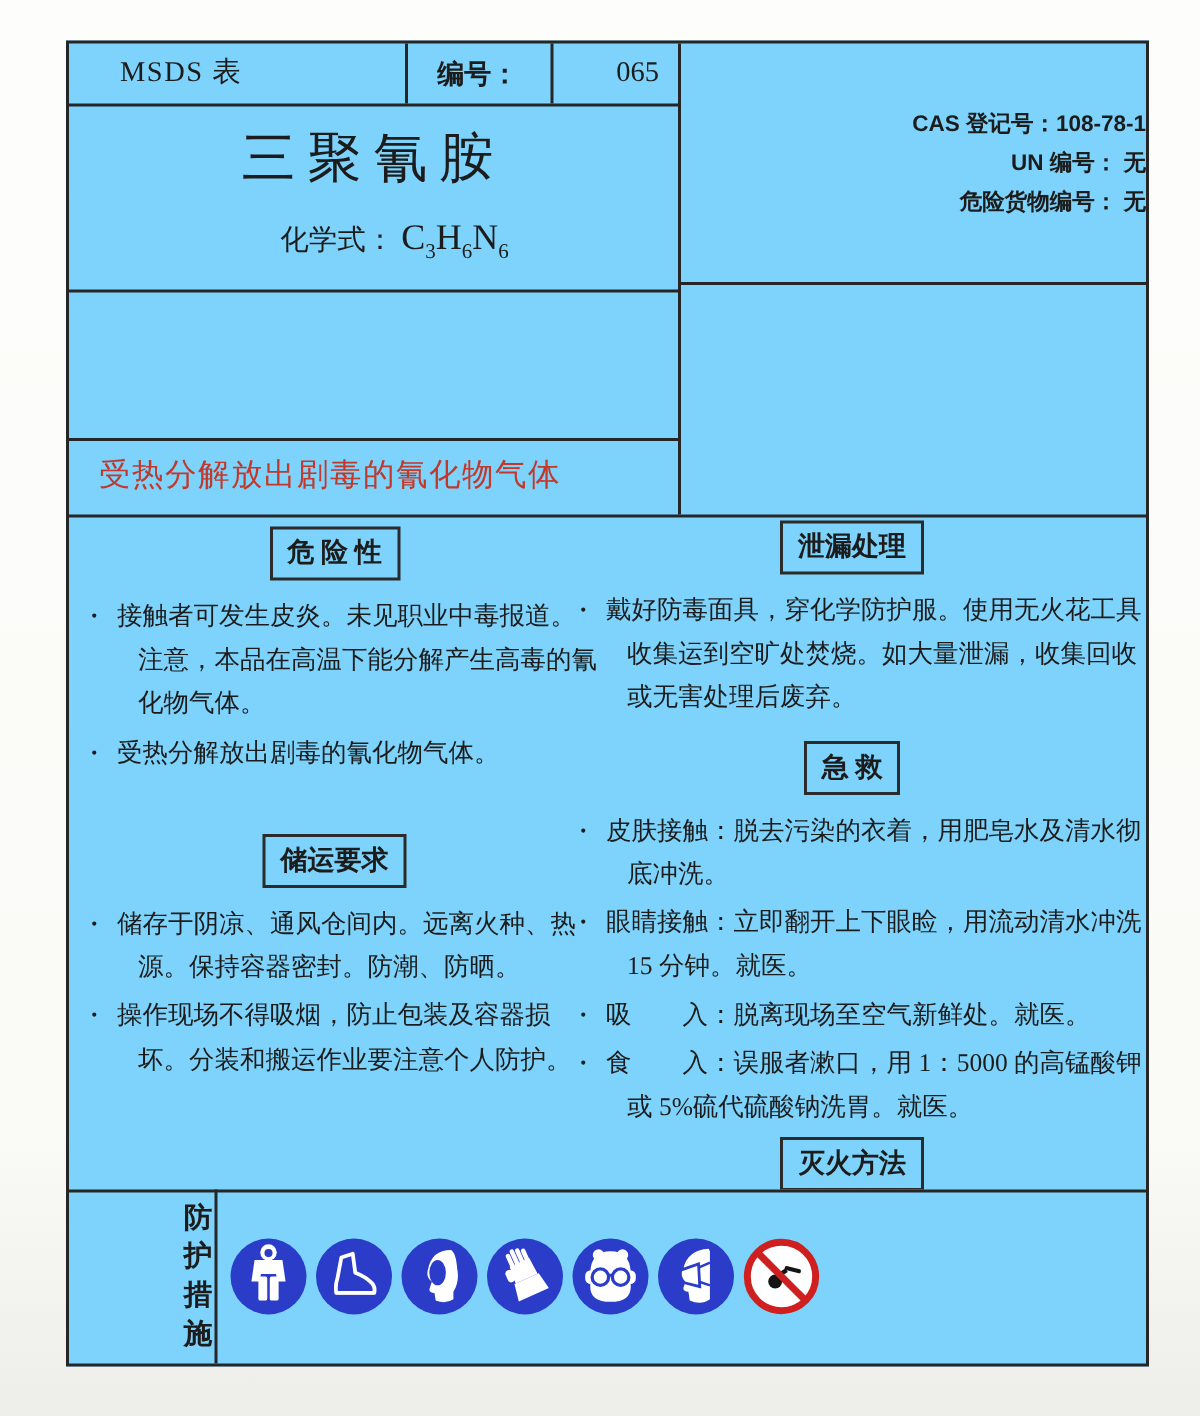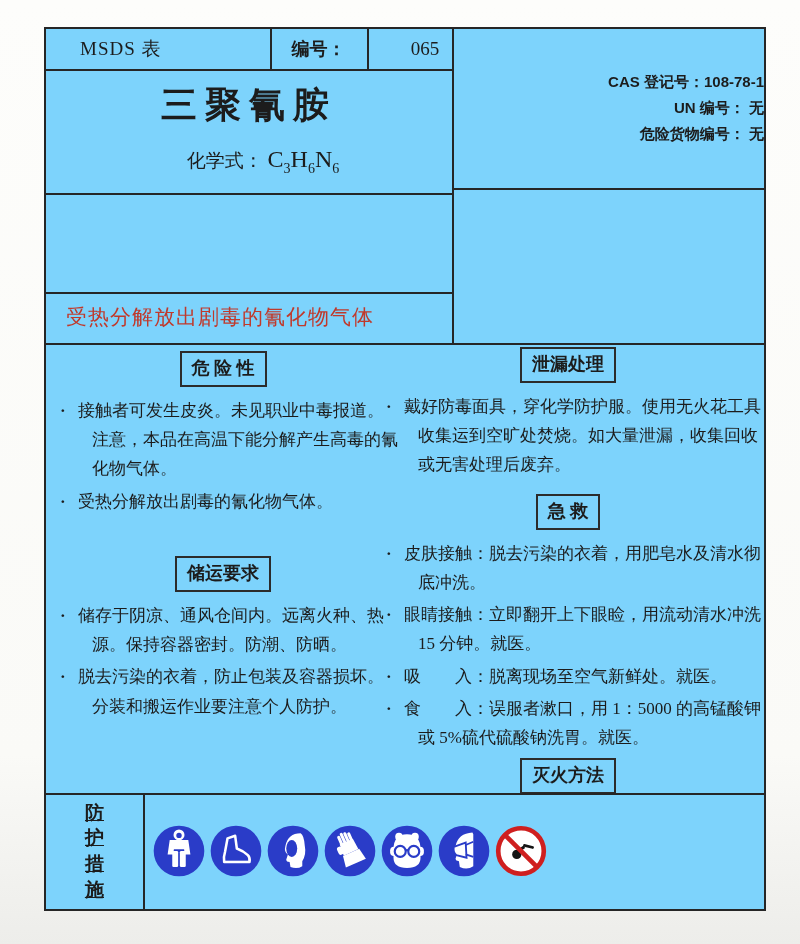--- a/index.html
+++ b/index.html
@@ -32,21 +32,21 @@
 
   
   .c-registry{
     left:406px;top:0;width:312px;height:159px;
     display:flex;flex-direction:column;justify-content:center;align-items:flex-end;gap:7px;
     font-family:"Liberation Sans","DejaVu Sans",sans-serif;font-weight:700;font-size:15px;
   }
 
   
   .c-chem{left:0;top:40px;width:406px;height:124px;text-align:center;}
-  .chem-name{margin-top:12px;font-size:36px;font-weight:700;letter-spacing:8px;
+  .chem-name{margin-top:12px;font-size:36px;font-weight:400;letter-spacing:8px;
     font-family:"Liberation Sans","DejaVu Sans",sans-serif;}
   .chem-formula-line{margin-top:16px;font-size:19px;padding-left:28px;}
   .chem-formula-line .formula{font-family:"Liberation Serif","DejaVu Serif",serif;font-size:24px;}
   .chem-formula-line sub{font-size:14px;}
 
   
   .c-warning{
     left:0;top:263px;width:406px;height:45px;line-height:49px;padding-left:20px;
     color:var(--warning-red);font-weight:400;font-size:21px;letter-spacing:1px;
     font-family:"Liberation Sans","DejaVu Sans",sans-serif;white-space:nowrap;
@@ -62,21 +62,21 @@
     padding:0 10px 1px 10px;font-weight:700;font-size:18px;
   }
   .sec-title.mt-storage{margin-top:40px;}
   .sec-title.mt-aid{margin-top:14px;}
   .sec-title.mt-fire{margin-top:6px;margin-bottom:2px;}
   ul.items{list-style:none;margin:9px 0 0 0;padding:0;}
   ul.items li{position:relative;padding-left:44px;text-indent:-14px;margin-bottom:3px;}
   ul.items li::before{content:"·";position:absolute;left:12px;top:0;text-indent:0;font-weight:700;}
 
   
-  .c-protect-label{left:0;top:764px;width:97px;height:116px;display:flex;align-items:center;justify-content:center;text-decoration:underline;}
+  .c-protect-label{left:0;top:764px;width:97px;height:116px;display:flex;align-items:center;justify-content:flex-end;}
   .v-label{width:22px;word-break:break-all;line-height:1.35;font-size:19px;font-weight:700;
     font-family:"Liberation Sans","DejaVu Sans",sans-serif;text-align:center;}
   .c-icons{left:97px;top:764px;width:621px;height:116px;display:flex;align-items:center;gap:3px;padding-left:9px;}
   .picto{width:54px;height:54px;flex:0 0 auto;}
   .picto-bg{fill:var(--icon-blue);}
   .picto-red{stroke:var(--prohibit-red);}
 </style>
 </head>
 <body>
 
@@ -120,21 +120,21 @@
 
     <div class="col col-left">
       <span class="sec-title">危 险 性</span>
       <ul class="items">
         <li>接触者可发生皮炎。未见职业中毒报道。注意，本品在高温下能分解产生高毒的氰化物气体。</li>
         <li>受热分解放出剧毒的氰化物气体。</li>
       </ul>
       <span class="sec-title mt-storage">储运要求</span>
       <ul class="items">
         <li>储存于阴凉、通风仓间内。远离火种、热源。保持容器密封。防潮、防晒。</li>
-        <li>脱去污染的衣着，防止包装及容器损坏。分装和搬运作业要注意个人防护。</li>
+        <li>操作现场不得吸烟，防止包装及容器损坏。分装和搬运作业要注意个人防护。</li>
       </ul>
     </div>
 
     <div class="col col-right">
       <span class="sec-title">泄漏处理</span>
       <ul class="items">
         <li>戴好防毒面具，穿化学防护服。使用无火花工具收集运到空旷处焚烧。如大量泄漏，收集回收或无害处理后废弃。</li>
       </ul>
       <span class="sec-title mt-aid">急 救</span>
       <ul class="items">

